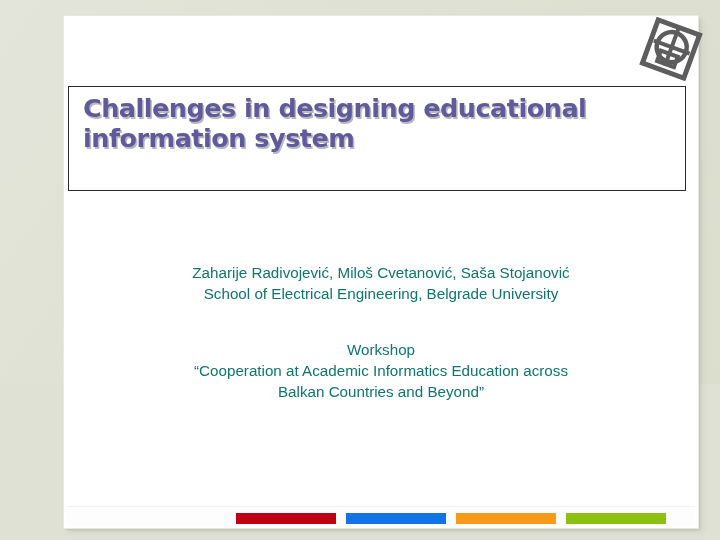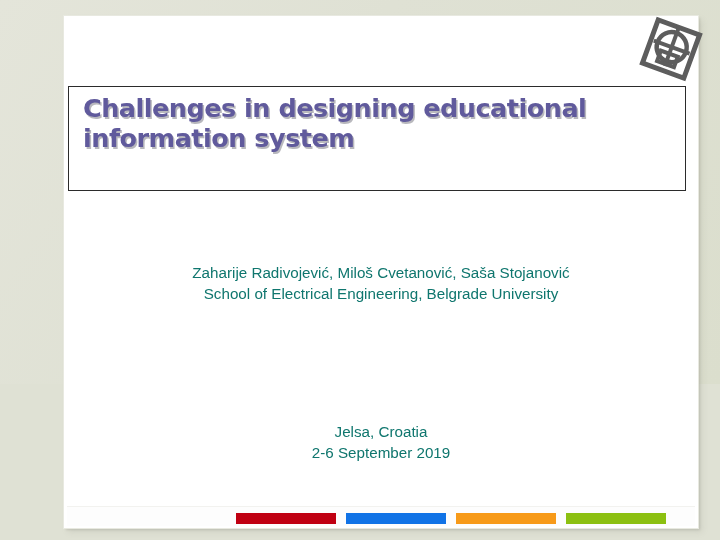--- a/index.html
+++ b/index.html
@@ -145,23 +145,24 @@
       </svg>
     </div>
 
     <div id="title-box">
       <div id="title-text" style="color: rgb(96, 90, 156);">Challenges in designing educational information system</div>
     </div>
 
     <div class="body-block" id="authors-block">Zaharije Radivojević, Miloš Cvetanović, Saša Stojanović
 School of Electrical Engineering, Belgrade University</div>
 
+    <div class="body-block" id="workshop-block">Workshop
+“Cooperation at Academic Informatics Education across
+Balkan Countries and Beyond”</div>
 
-    <div class="body-block" id="venue-block">Jelsa, Croatia
-2-6 September 2019</div>
 
     <div id="bottom-strip"></div>
 
     <div id="bars">
       <div class="bar" style="background: rgb(192, 0, 18);"></div>
       <div class="bar" style="background: rgb(17, 115, 230);"></div>
       <div class="bar" style="background: rgb(247, 154, 25);"></div>
       <div class="bar" style="background: rgb(140, 192, 17);"></div>
     </div>
 

